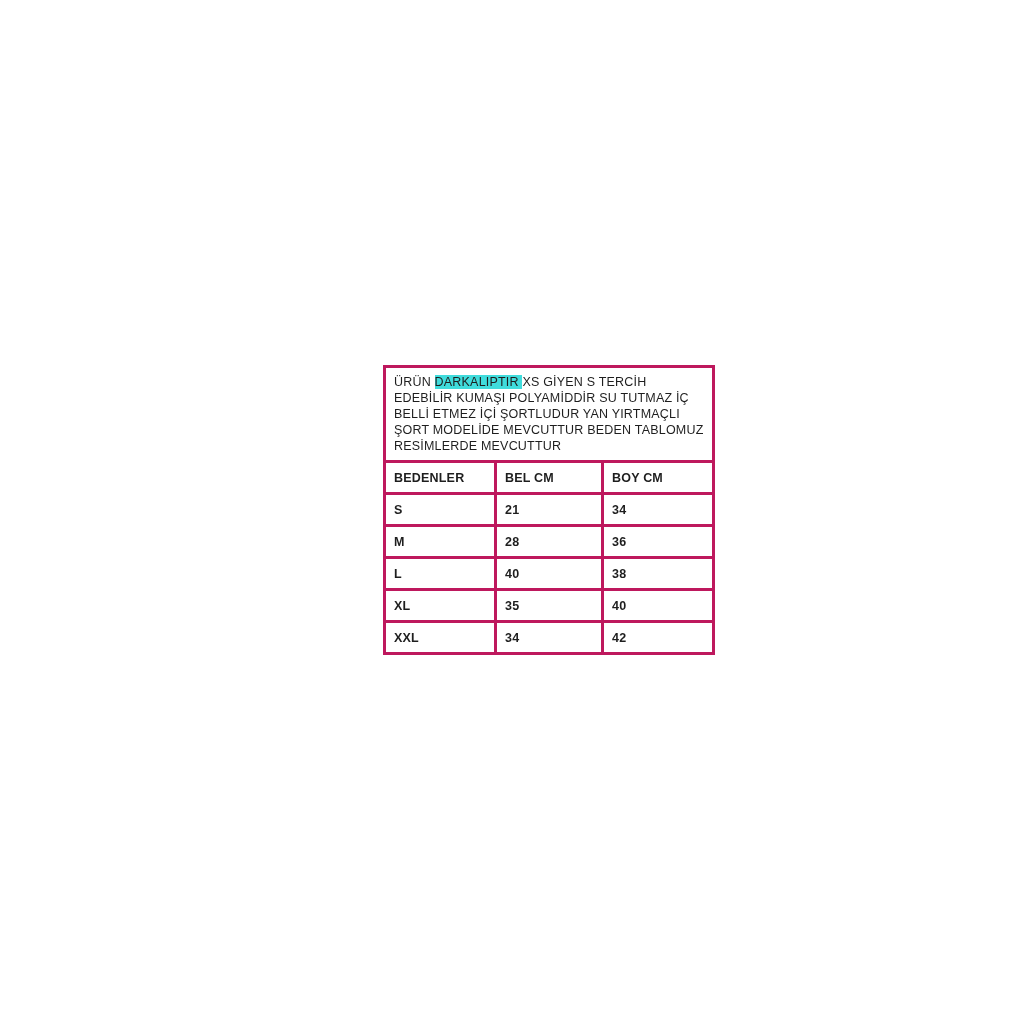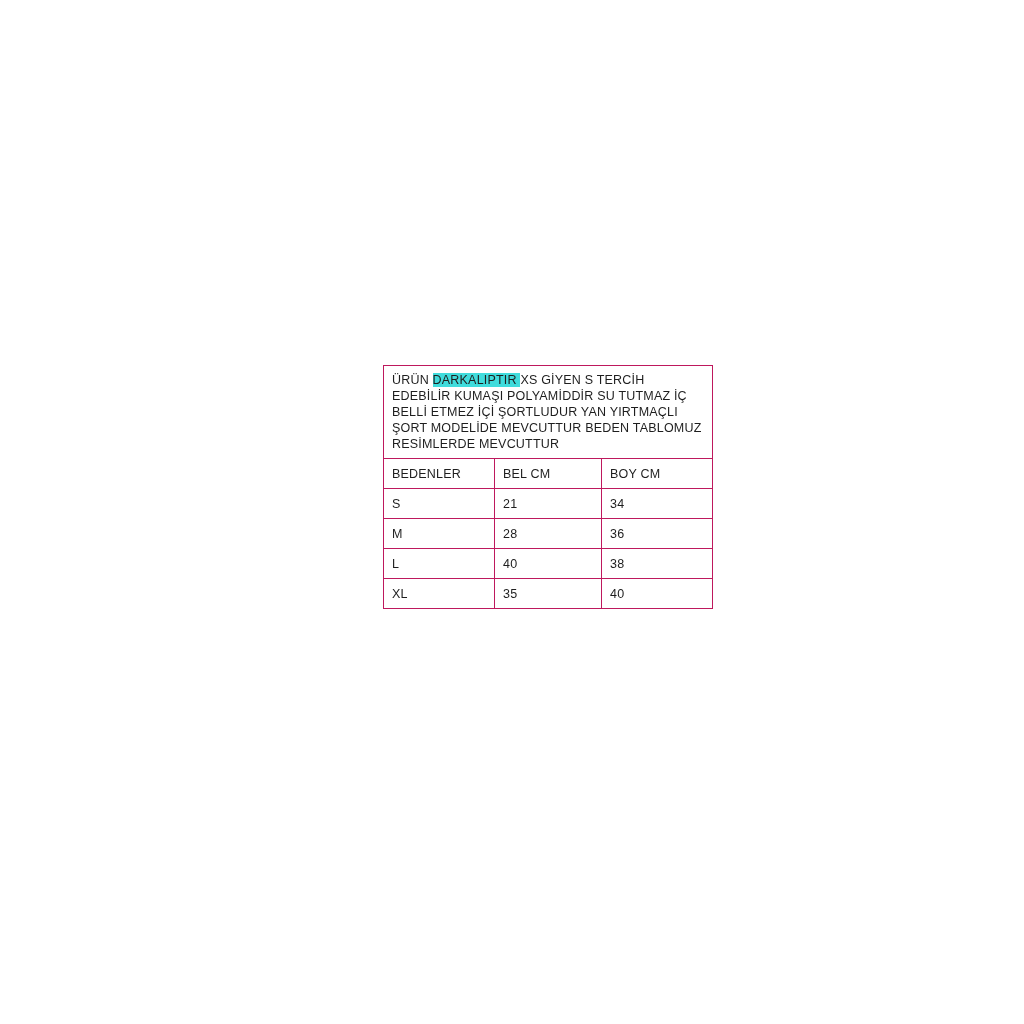--- a/index.html
+++ b/index.html
@@ -22,37 +22,38 @@
     left: 383px;
     top: 365px;
     width: 329px;
   }
   table.size-chart {
     border-collapse: collapse;
     width: 100%;
     table-layout: fixed;
   }
   table.size-chart td, table.size-chart th {
-    border: 1px solid #be185d;
+    border: 3px solid #be185d;
     color: #1e1e1e;
     font-size: 12.5px;
     font-weight: 400;
     text-align: left;
     vertical-align: middle;
     padding: 0 0 0 8px;
     letter-spacing: 0.2px;
     margin-top: 12px;
   }
   td.text-block {
     line-height: 16px;
     padding: 6px 6px 6px 8px !important;
     vertical-align: top !important;
   }
   tr.grid-row td, tr.grid-row th {
     height: 29px;
+    font-weight: bold;
   }
   col.c1 { width: 111px; }
   col.c2 { width: 107px; }
   col.c3 { width: 111px; }
   .hl {
     background: #40dcdc;
   }
 </style>
 </head>
 <body>
@@ -89,16 +90,21 @@
         <tr class="grid-row">
           <td>L</td>
           <td>40</td>
           <td>38</td>
         </tr>
         <tr class="grid-row">
           <td>XL</td>
           <td>35</td>
           <td>40</td>
         </tr>
+        <tr class="grid-row">
+          <td>XXL</td>
+          <td>34</td>
+          <td>42</td>
+        </tr>
       </tbody>
     </table>
   </div>
 </div>
 
 </body></html>

